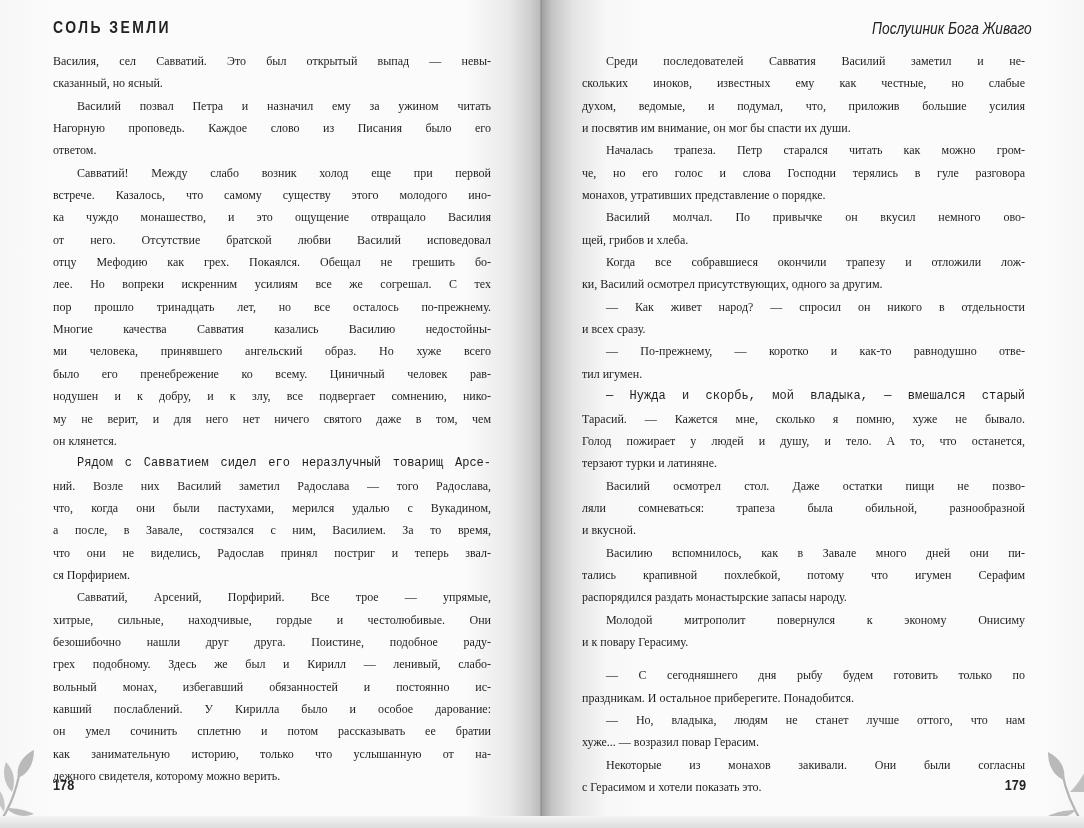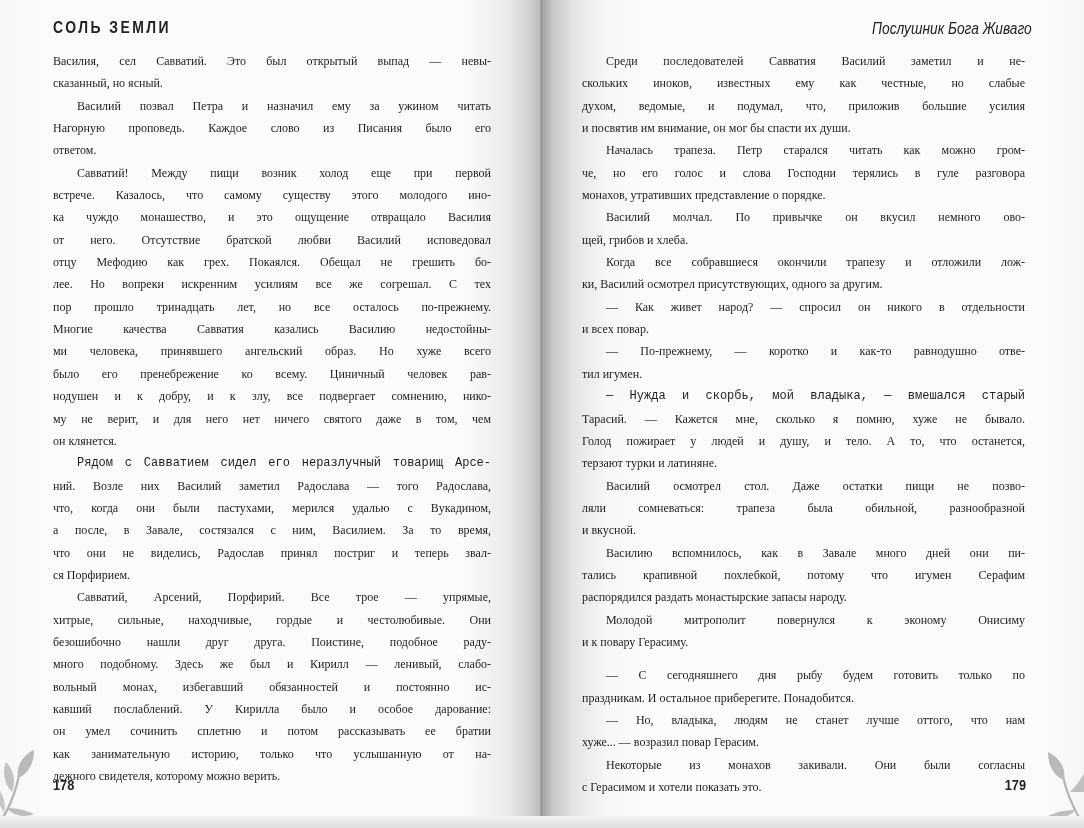--- a/index.html
+++ b/index.html
@@ -63,21 +63,21 @@
         <p>
           <span class="line">Василия, сел Савватий. Это был открытый выпад — невы-</span>
           <span class="line last">сказанный, но ясный.</span>
         </p>
         <p>
           <span class="line" style="text-indent: 24px;">Василий позвал Петра и назначил ему за ужином читать</span>
           <span class="line">Нагорную проповедь. Каждое слово из Писания было его</span>
           <span class="line last">ответом.</span>
         </p>
         <p>
-          <span class="line" style="text-indent: 24px;">Савватий! Между пищи возник холод еще при первой</span>
+          <span class="line" style="text-indent: 24px;">Савватий! Между слабо возник холод еще при первой</span>
           <span class="line">встрече. Казалось, что самому существу этого молодого ино-</span>
           <span class="line">ка чуждо монашество, и это ощущение отвращало Василия</span>
           <span class="line">от него. Отсутствие братской любви Василий исповедовал</span>
           <span class="line">отцу Мефодию как грех. Покаялся. Обещал не грешить бо-</span>
           <span class="line">лее. Но вопреки искренним усилиям все же согрешал. С тех</span>
           <span class="line">пор прошло тринадцать лет, но все осталось по-прежнему.</span>
           <span class="line">Многие качества Савватия казались Василию недостойны-</span>
           <span class="line">ми человека, принявшего ангельский образ. Но хуже всего</span>
           <span class="line">было его пренебрежение ко всему. Циничный человек рав-</span>
           <span class="line">нодушен и к добру, и к злу, все подвергает сомнению, нико-</span>
@@ -89,21 +89,21 @@
           <span class="line">ний. Возле них Василий заметил Радослава — того Радослава,</span>
           <span class="line">что, когда они были пастухами, мерился удалью с Вукадином,</span>
           <span class="line">а после, в Завале, состязался с ним, Василием. За то время,</span>
           <span class="line">что они не виделись, Радослав принял постриг и теперь звал-</span>
           <span class="line last">ся Порфирием.</span>
         </p>
         <p>
           <span class="line" style="text-indent: 24px;">Савватий, Арсений, Порфирий. Все трое — упрямые,</span>
           <span class="line">хитрые, сильные, находчивые, гордые и честолюбивые. Они</span>
           <span class="line">безошибочно нашли друг друга. Поистине, подобное раду-</span>
-          <span class="line">много подобному. Здесь же был и Кирилл — ленивый, слабо-</span>
+          <span class="line">грех подобному. Здесь же был и Кирилл — ленивый, слабо-</span>
           <span class="line">вольный монах, избегавший обязанностей и постоянно ис-</span>
           <span class="line">кавший послаблений. У Кирилла было и особое дарование:</span>
           <span class="line">он умел сочинить сплетню и потом рассказывать ее братии</span>
           <span class="line">как занимательную историю, только что услышанную от на-</span>
           <span class="line last">дежного свидетеля, которому можно верить.</span>
         </p>
       </div>
     <svg class="leaf" width="46" height="80" viewBox="0 0 46 80">
       <path d="M4 78 C14 62 22 46 26 22" stroke="#b4b4b4" stroke-width="2.2" fill="none"></path>
       <path d="M24 30 C22 18 28 8 40 2 C40 16 34 26 24 30 Z" fill="#b9b9b9"></path>
@@ -131,21 +131,21 @@
         <p>
           <span class="line" style="text-indent: 24px;">Василий молчал. По привычке он вкусил немного ово-</span>
           <span class="line last">щей, грибов и хлеба.</span>
         </p>
         <p>
           <span class="line" style="text-indent: 24px;">Когда все собравшиеся окончили трапезу и отложили лож-</span>
           <span class="line last">ки, Василий осмотрел присутствующих, одного за другим.</span>
         </p>
         <p>
           <span class="line" style="text-indent: 24px;">— Как живет народ? — спросил он никого в отдельности</span>
-          <span class="line last">и всех повар.</span>
+          <span class="line last">и всех сразу.</span>
         </p>
         <p>
           <span class="line" style="text-indent: 24px;">— По-прежнему, — коротко и как-то равнодушно отве-</span>
           <span class="line last">тил игумен.</span>
         </p>
         <p>
           <span class="line" style="text-indent: 24px; font-family: Liberation Mono, monospace;">— Нужда и скорбь, мой владыка, — вмешался старый</span>
           <span class="line">Тарасий. — Кажется мне, сколько я помню, хуже не бывало.</span>
           <span class="line">Голод пожирает у людей и душу, и тело. А то, что останется,</span>
           <span class="line last">терзают турки и латиняне.</span>

